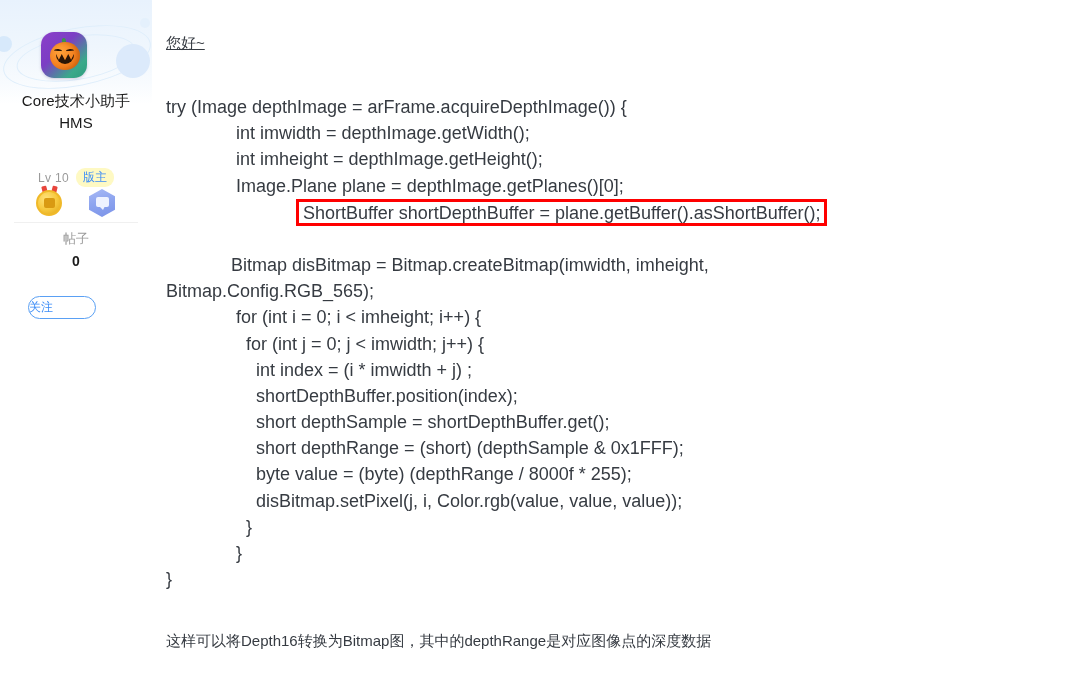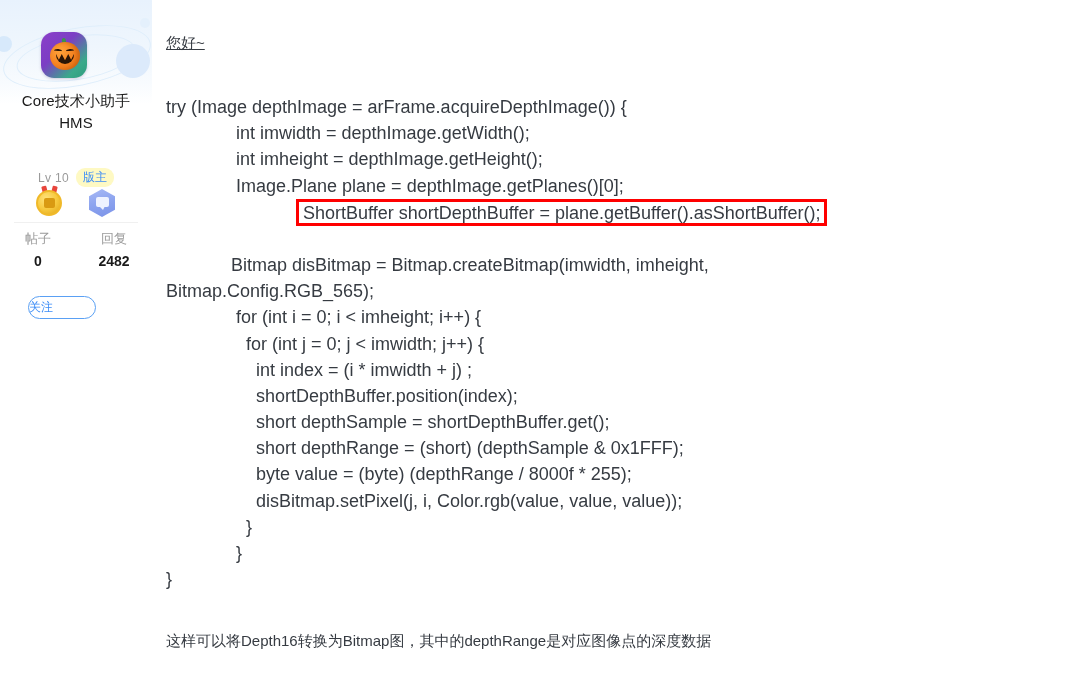--- a/index.html
+++ b/index.html
@@ -304,24 +304,20 @@
       </span>
     </div>
 
     <div class="divider"></div>
 
     <div class="stats">
       <div class="stat">
         <div class="stat-label">帖子</div>
         <div class="stat-value">0</div>
       </div>
-      <div class="stat">
-        <div class="stat-label">回复</div>
-        <div class="stat-value">2482</div>
-      </div>
     </div>
 
     <div class="follow-btn">关注</div>
   </aside>
 
   <main class="main">
     <div class="post">
       <p class="greet">您好~</p>
       <div class="codeblock"><div class="code-line">try (Image depthImage = arFrame.acquireDepthImage()) {</div><div class="code-line">              int imwidth = depthImage.getWidth();</div><div class="code-line">              int imheight = depthImage.getHeight();</div><div class="code-line">              Image.Plane plane = depthImage.getPlanes()[0];</div><div style="height: 27px;"><span class="code-line highlighted" style="border-color: rgb(255, 0, 0);"><span class="hl-text">ShortBuffer shortDepthBuffer = plane.getBuffer().asShortBuffer();</span></span></div><div class="code-line">&nbsp;</div><div class="code-line">             Bitmap disBitmap = Bitmap.createBitmap(imwidth, imheight,</div><div class="code-line">Bitmap.Config.RGB_565);</div><div class="code-line">              for (int i = 0; i &lt; imheight; i++) {</div><div class="code-line">                for (int j = 0; j &lt; imwidth; j++) {</div><div class="code-line">                  int index = (i * imwidth + j) ;</div><div class="code-line">                  shortDepthBuffer.position(index);</div><div class="code-line">                  short depthSample = shortDepthBuffer.get();</div><div class="code-line">                  short depthRange = (short) (depthSample &amp; 0x1FFF);</div><div class="code-line">                  byte value = (byte) (depthRange / 8000f * 255);</div><div class="code-line">                  disBitmap.setPixel(j, i, Color.rgb(value, value, value));</div><div class="code-line">                }</div><div class="code-line">              }</div><div class="code-line">}</div></div>
       <p class="closing">这样可以将Depth16转换为Bitmap图，其中的depthRange是对应图像点的深度数据</p>

